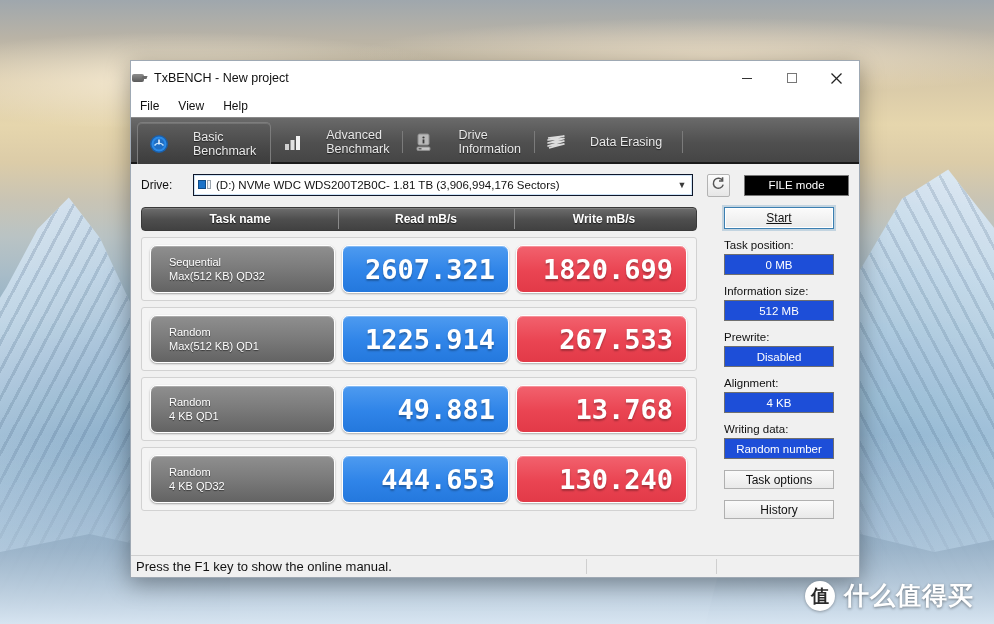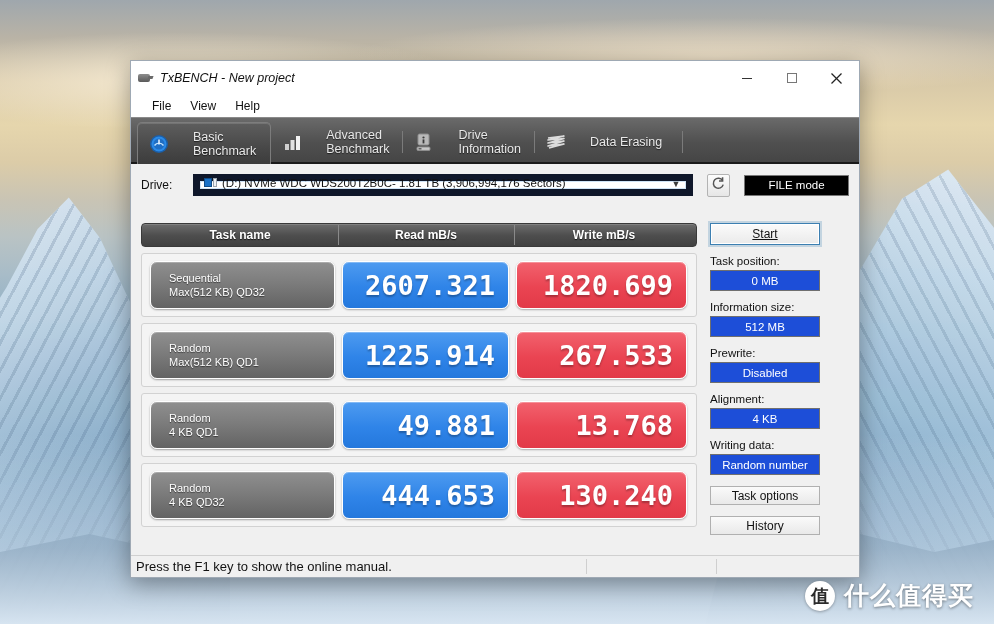--- a/index.html
+++ b/index.html
@@ -116,24 +116,23 @@
     border:1px solid #9fa9b4;
     box-shadow:0 6px 22px rgba(0,0,0,.35);
     display:flex; flex-direction:column;
     z-index:30;
   }
 
   
   .titlebar{
     height:34px; background:#ffffff;
     display:flex; align-items:center;
-    padding-left:6px;
+    padding-left:0;
     position:relative;
     flex:none;
-    font-style:italic;
   }
   .titlebar .app-icon{
     width:16px; height:16px; margin-right:7px;
     position:relative; flex:none;
   }
   .titlebar .app-icon .ic-body{
     position:absolute; left:1px; top:4px; width:12px; height:8px;
     background:linear-gradient(#8d8d8d,#5a5a5a);
     border-radius:2px;
   }
@@ -150,21 +149,21 @@
     display:flex; align-items:center; justify-content:center;
     color:#2a2a2a; font-size:13px;
     font-family:"DejaVu Sans", sans-serif;
   }
   .winbtn svg{ display:block; }
 
   
   .menubar{
     height:22px; background:#ffffff;
     display:flex; align-items:center;
-    padding-left:13px; gap:3px;
+    padding-left:1px; gap:3px;
     flex:none;
   }
   .menuitem{
     font-size:12px; color:#111;
     padding:2px 8px;
   }
 
   
   .tabstrip{
     height:47px;
@@ -208,22 +207,22 @@
 
   
   .driverow{
     display:flex; align-items:center; gap:14px;
     height:24px;
   }
   .driverow .lbl{ font-size:12px; color:#111; width:38px; }
   .drive-combo{
     flex:1; height:22px;
     background:#ffffff;
-    border:7px solid #0f172a;
-    display:flex; align-items:flex-end;
+    border:1px solid #0f172a;
+    display:flex; align-items:center;
     padding:0 2px 0 4px;
     position:relative;
     font-size:11.5px; color:#111;
     box-shadow:inset 0 0 0 1px #cfe4f7;
   }
   .drive-combo .drv-ico{
     width:13px; height:12px; margin-right:5px; flex:none; position:relative;
   }
   .drive-combo .drv-ico .sq{
     position:absolute; left:0; top:1px; width:8px; height:9px;
@@ -245,21 +244,21 @@
   }
   .file-mode{
     width:105px; height:21px; flex:none;
     background:#000000;
     border:1px solid #777;
     color:#ffffff; font-size:11.5px;
     display:flex; align-items:center; justify-content:center;
   }
 
   
-  .mainsplit{ display:flex; gap:13px; margin-top:26px; }
+  .mainsplit{ display:flex; gap:27px; margin-top:10px; }
   .resultcol{ width:556px; flex:none; }
   .sidecol{ width:110px; flex:none; }
 
   
   .tbl-head{
     height:24px;
     background:linear-gradient(#6d6d6d,#4e4e4e 52%,#414141);
     border:1px solid #3a3a3a;
     border-radius:4px;
     display:flex; align-items:center;

